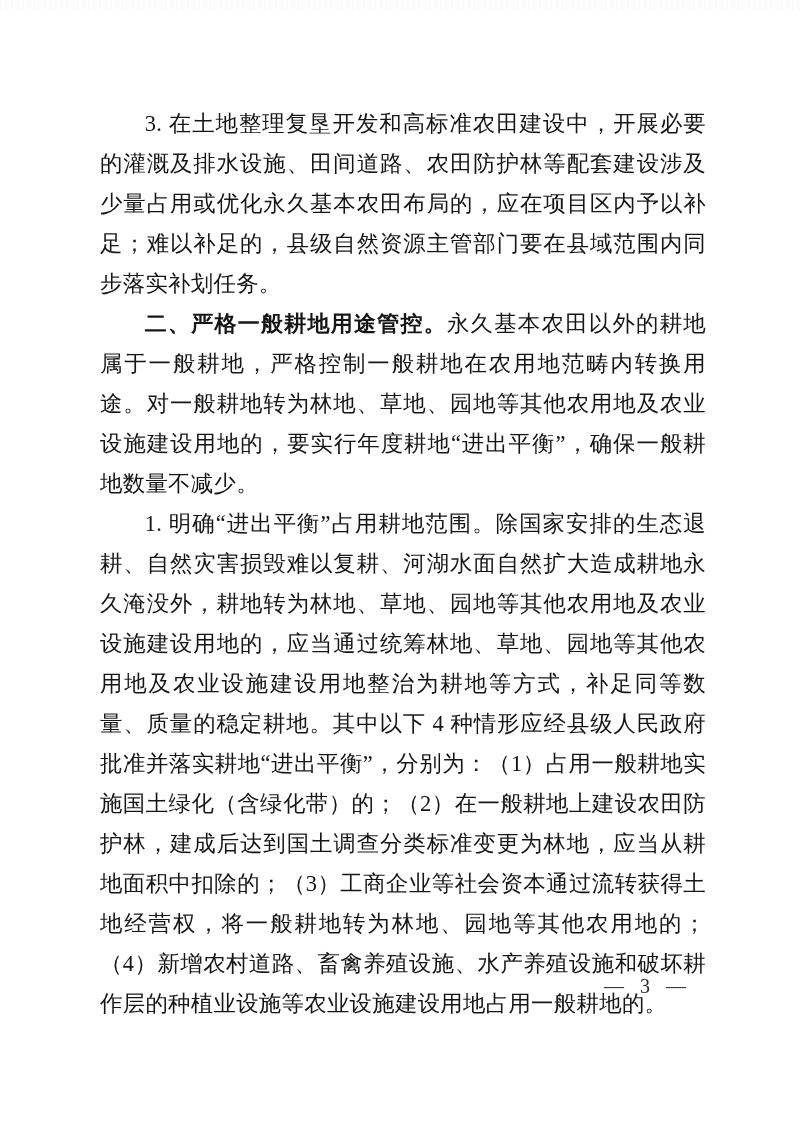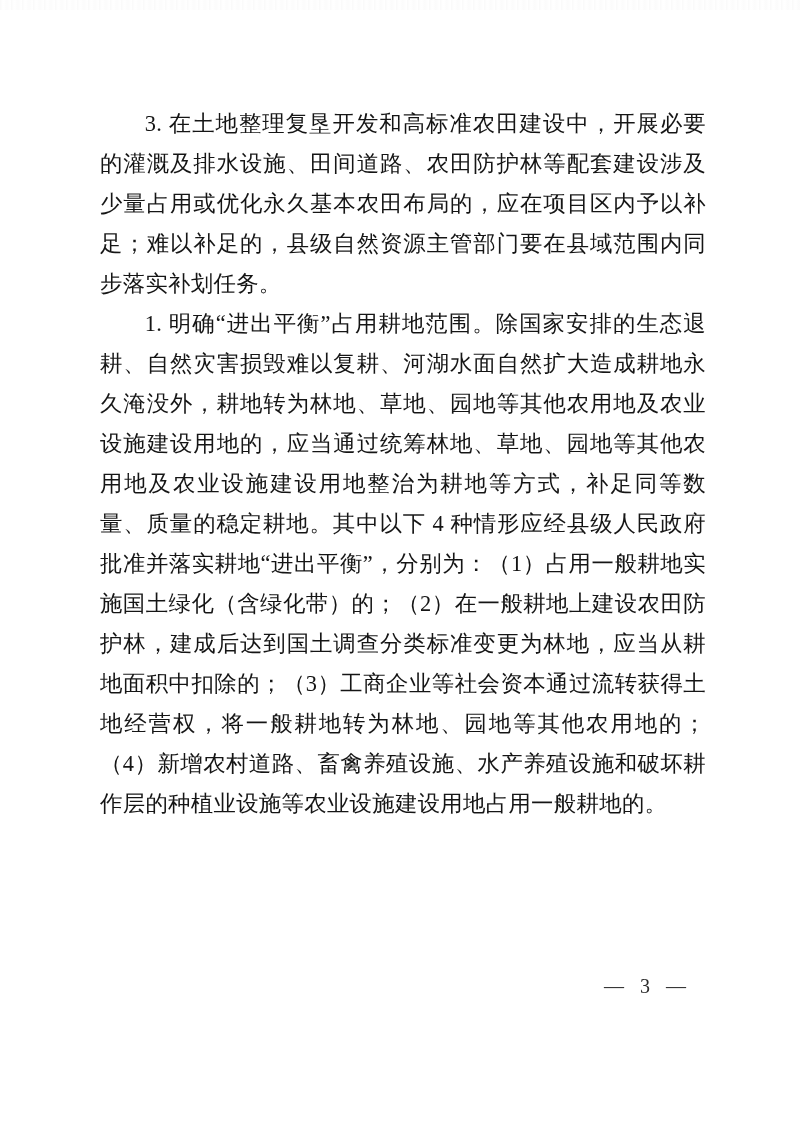--- a/index.html
+++ b/index.html
@@ -72,20 +72,21 @@
 </style>
 </head>
 <body>
 
 <div class="page">
   <div class="scan-noise"></div>
 
   <div class="content">
     <p>3. 在土地整理复垦开发和高标准农田建设中，开展必要的灌溉及排水设施、田间道路、农田防护林等配套建设涉及少量占用或优化永久基本农田布局的，应在项目区内予以补足；难以补足的，县级自然资源主管部门要在县域范围内同步落实补划任务。</p>
 
+    <p><span class="bold-lead">二、严格一般耕地用途管控。</span><span>永久基本农田以外的耕地属于一般耕地，严格控制一般耕地在农用地范畴内转换用途。对一般耕地转为林地、草地、园地等其他农用地及农业设施建设用地的，要实行年度耕地“进出平衡”，确保一般耕地数量不减少。</span></p>
 
     <p>1. 明确“进出平衡”占用耕地范围。除国家安排的生态退耕、自然灾害损毁难以复耕、河湖水面自然扩大造成耕地永久淹没外，耕地转为林地、草地、园地等其他农用地及农业设施建设用地的，应当通过统筹林地、草地、园地等其他农用地及农业设施建设用地整治为耕地等方式，补足同等数量、质量的稳定耕地。其中以下 4 种情形应经县级人民政府批准并落实耕地“进出平衡”，分别为：（1）占用一般耕地实施国土绿化（含绿化带）的；（2）在一般耕地上建设农田防护林，建成后达到国土调查分类标准变更为林地，应当从耕地面积中扣除的；（3）工商企业等社会资本通过流转获得土地经营权，将一般耕地转为林地、园地等其他农用地的；（4）新增农村道路、畜禽养殖设施、水产养殖设施和破坏耕作层的种植业设施等农业设施建设用地占用一般耕地的。</p>
   </div>
 
   <div class="footer">
     <div class="page-number">—  3  —</div>
   </div>
 </div>
 
 </body></html>

